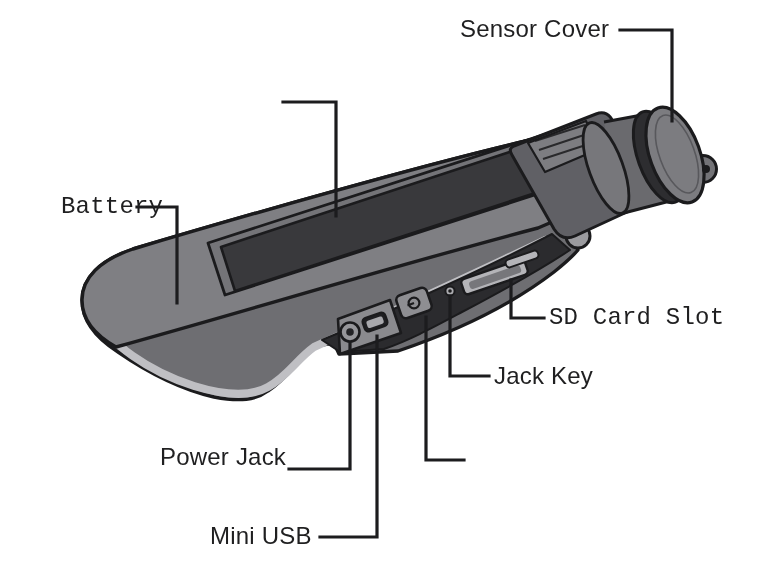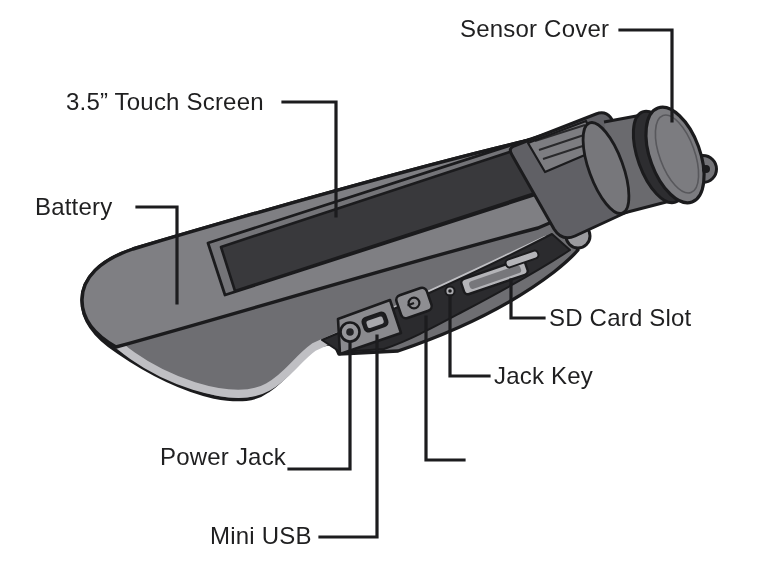--- a/index.html
+++ b/index.html
@@ -7,22 +7,22 @@
     position:relative;width:764px;height:574px;background:#ffffff;
     overflow:hidden;font-family:"Liberation Sans",sans-serif;
   }
   #art{position:absolute;left:0;top:0;}
   .label{
     position:absolute;font-size:24px;line-height:26px;color:#1f1f20;
     white-space:nowrap;letter-spacing:0.2px;
   }
   #lbl-sensor-cover {left:460px;top:16px;}
   #lbl-touch-screen {left:66px; top:89px;}
-  #lbl-battery      {left:35px; top:194px;}
-  #lbl-sd-card-slot {left:549px;top:305px;}
+  #lbl-battery      {left:61px; top:194px;font-family:Liberation Mono, monospace;}
+  #lbl-sd-card-slot {left:549px;top:305px;font-family:Liberation Mono, monospace;}
   #lbl-reset-key    {left:494px;top:363px;}
   #lbl-power-key    {left:468px;top:448px;}
   #lbl-power-jack   {left:160px;top:444px;}
   #lbl-mini-usb     {left:210px;top:523px;}
   .leader{fill:none;stroke:#1c1c1e;stroke-width:3.2;stroke-linecap:square;}
   .outline{stroke:#1b1b1d;stroke-linejoin:round;}
 </style>
 </head>
 <body>
 
@@ -134,19 +134,18 @@
     <polyline class="leader" points="283,102 336,102 336,216"></polyline>
     <polyline class="leader" points="137,207 177,207 177,303"></polyline>
     <polyline class="leader" points="511,280 511,318 544,318"></polyline>
     <polyline class="leader" points="450,296 450,376 489,376"></polyline>
     <polyline class="leader" points="426,317 426,460 464,460"></polyline>
     <polyline class="leader" points="289,469 350,469 350,343"></polyline>
     <polyline class="leader" points="320,537 377,537 377,336"></polyline>
   </svg>
 
   <div class="label" id="lbl-sensor-cover">Sensor Cover</div>
-  <div class="label" id="lbl-touch-screen">3.5” Touch Screen</div>
   <div class="label" id="lbl-battery">Battery</div>
   <div class="label" id="lbl-sd-card-slot">SD Card Slot</div>
   <div class="label" id="lbl-reset-key">Jack Key</div>
   <div class="label" id="lbl-power-jack">Power Jack</div>
   <div class="label" id="lbl-mini-usb">Mini USB</div>
 </div>
 
 </body></html>

